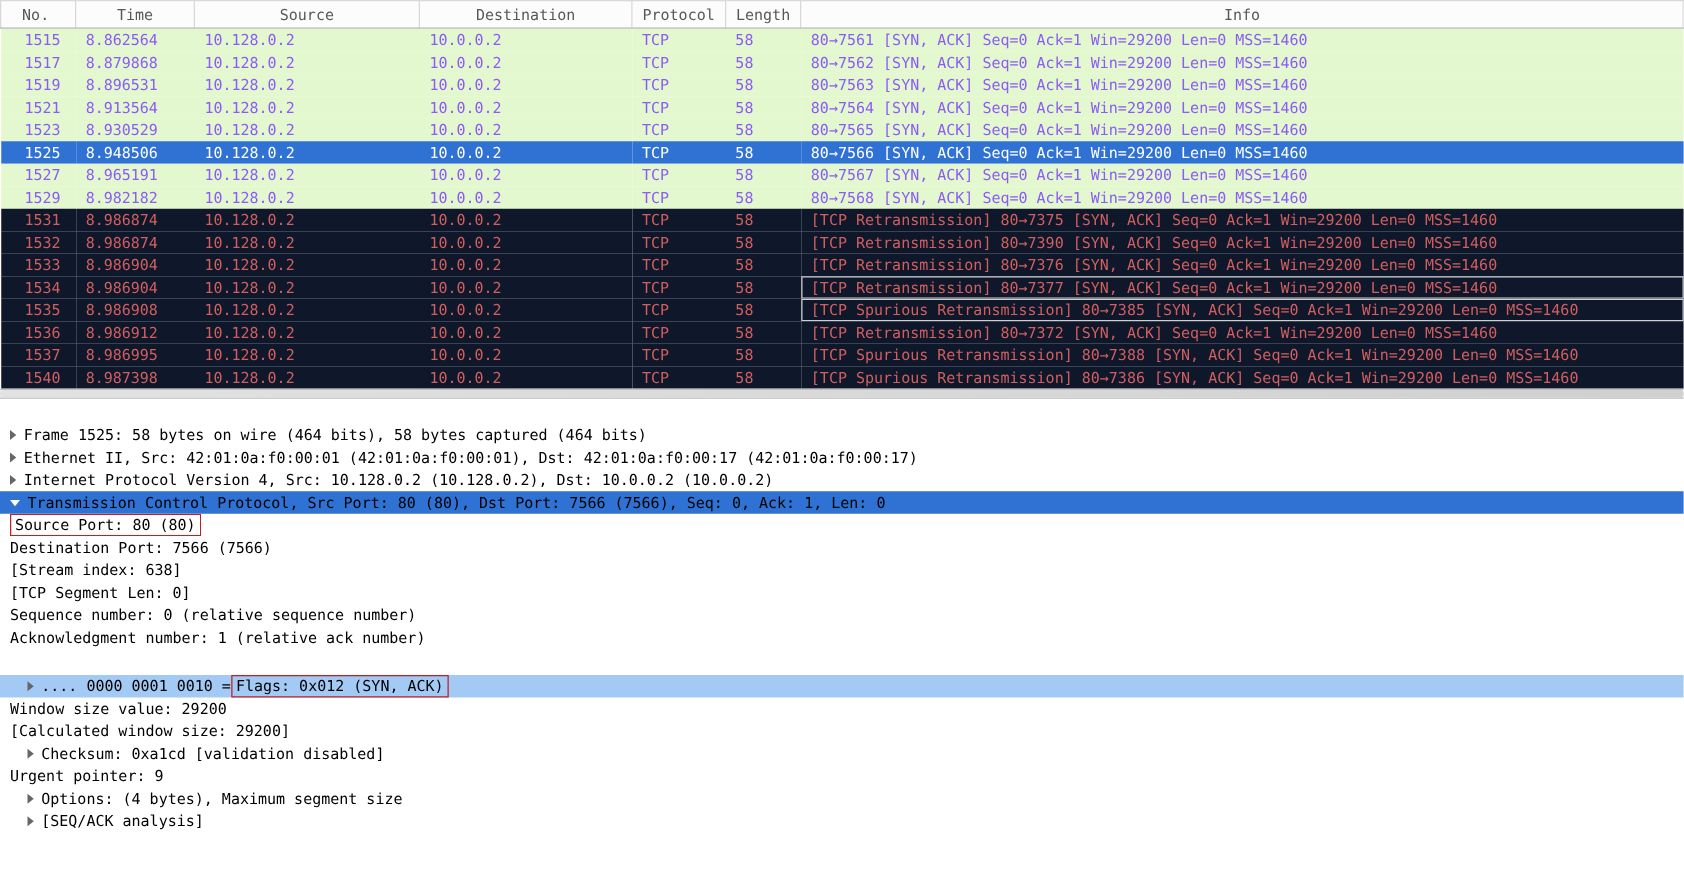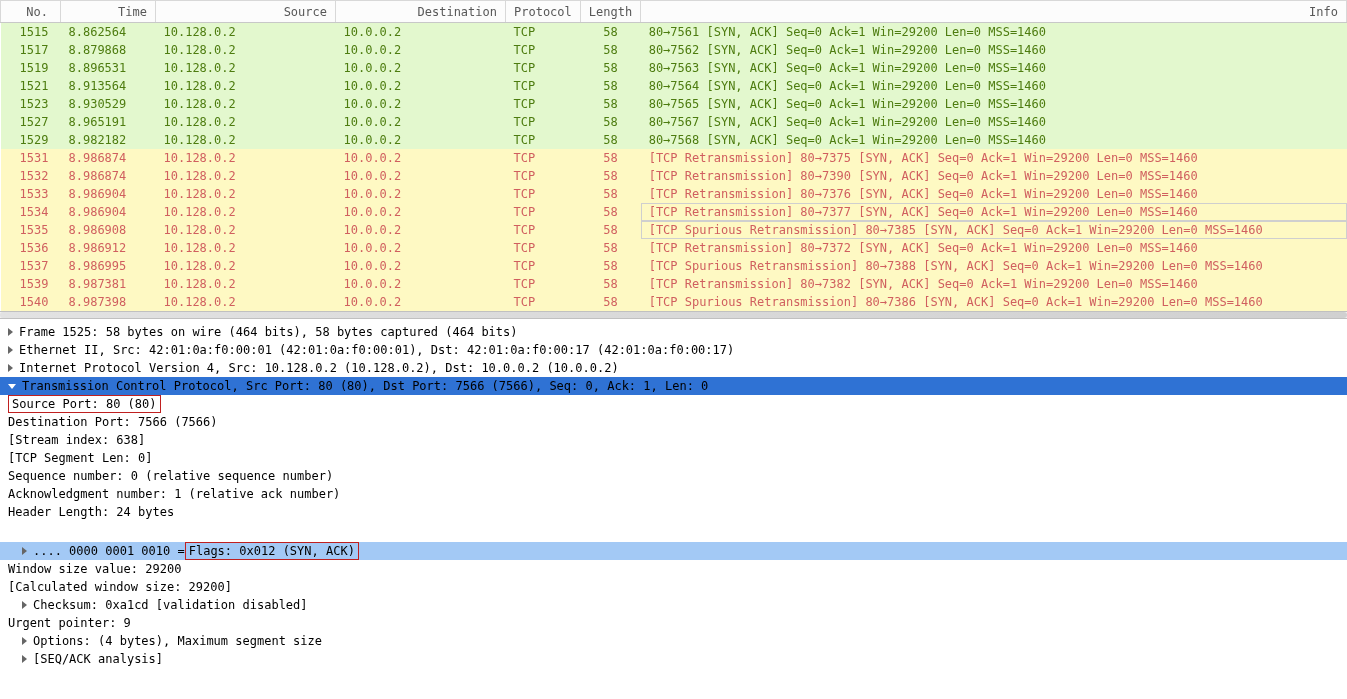--- a/index.html
+++ b/index.html
@@ -8,62 +8,62 @@
     font-size: 12px;
     background: #ffffff;
     color: #000;
     width: 1347px;
   }
   .packet-list {
     width: 100%;
     border-collapse: collapse;
   }
   .packet-list th {
-    text-align: right;
+    text-align: center;
     background: #fcfcfc;
     border: 1px solid #d8d8d8;
     border-bottom: 1px solid #c8c8c8;
     font-weight: normal;
     color: #585858;
     padding: 1px 8px;
     height: 22px;
   }
   .packet-list td {
     padding: 1px 8px;
     white-space: nowrap;
     height: 18px;
   }
   .col-no    { width: 60px; text-align: right; padding-right: 12px !important; }
   .col-time  { width: 95px; }
   .col-src   { width: 180px; }
   .col-dst   { width: 170px; }
   .col-proto { width: 70px; }
-  .col-len   { width: 40px; text-align: center; }
+  .col-len   { width: 40px; text-align: left; }
   .col-info  { }
 
-  .row-normal   { background: #e3f8ce; color: #4d7c0f; }
+  .row-normal   { background: #e3f8ce; color: #8b5cf6; }
   .row-selected { background: #2f72d4; color: #ffffff; }
-  .row-retrans  { background: #fef9c3; color: #d05f5f; }
+  .row-retrans  { background: #0f172a; color: #d05f5f; }
   .row-boxed td.col-info { box-shadow: inset 0 0 0 1px #cfcfcf; }
 
   .divider {
     height: 8px;
     background: #f0f0f0;
     border-top: 1px solid #c0c0c0;
     border-bottom: 1px solid #c0c0c0;
   }
   .scroll-thumb {
     width: 100%;
     height: 100%;
     background: linear-gradient(to right, #e2e2e2, #d0d0d0);
     border-radius: 3px;
   }
 
   .details {
-    padding: 4px 0 4px 0;
+    padding: 20px 0 4px 0;
     line-height: 18px;
   }
   .details .line {
     display: flex;
     align-items: center;
     padding-left: 8px;
   }
   .tri {
     display: inline-block;
     width: 0; height: 0;
@@ -146,20 +146,29 @@
       </tr>
       <tr class="row-normal">
         <td class="col-no">1523</td>
         <td class="col-time">8.930529</td>
         <td class="col-src">10.128.0.2</td>
         <td class="col-dst">10.0.0.2</td>
         <td class="col-proto">TCP</td>
         <td class="col-len">58</td>
         <td class="col-info">80→7565 [SYN, ACK] Seq=0 Ack=1 Win=29200 Len=0 MSS=1460</td>
       </tr>
+      <tr class="row-selected">
+        <td class="col-no">1525</td>
+        <td class="col-time">8.948506</td>
+        <td class="col-src">10.128.0.2</td>
+        <td class="col-dst">10.0.0.2</td>
+        <td class="col-proto">TCP</td>
+        <td class="col-len">58</td>
+        <td class="col-info">80→7566 [SYN, ACK] Seq=0 Ack=1 Win=29200 Len=0 MSS=1460</td>
+      </tr>
       <tr class="row-normal">
         <td class="col-no">1527</td>
         <td class="col-time">8.965191</td>
         <td class="col-src">10.128.0.2</td>
         <td class="col-dst">10.0.0.2</td>
         <td class="col-proto">TCP</td>
         <td class="col-len">58</td>
         <td class="col-info">80→7567 [SYN, ACK] Seq=0 Ack=1 Win=29200 Len=0 MSS=1460</td>
       </tr>
       <tr class="row-normal">
@@ -228,29 +237,20 @@
       <tr class="row-retrans">
         <td class="col-no">1537</td>
         <td class="col-time">8.986995</td>
         <td class="col-src">10.128.0.2</td>
         <td class="col-dst">10.0.0.2</td>
         <td class="col-proto">TCP</td>
         <td class="col-len">58</td>
         <td class="col-info">[TCP Spurious Retransmission] 80→7388 [SYN, ACK] Seq=0 Ack=1 Win=29200 Len=0 MSS=1460</td>
       </tr>
       <tr class="row-retrans">
-        <td class="col-no">1539</td>
-        <td class="col-time">8.987381</td>
-        <td class="col-src">10.128.0.2</td>
-        <td class="col-dst">10.0.0.2</td>
-        <td class="col-proto">TCP</td>
-        <td class="col-len">58</td>
-        <td class="col-info">[TCP Retransmission] 80→7382 [SYN, ACK] Seq=0 Ack=1 Win=29200 Len=0 MSS=1460</td>
-      </tr>
-      <tr class="row-retrans">
         <td class="col-no">1540</td>
         <td class="col-time">8.987398</td>
         <td class="col-src">10.128.0.2</td>
         <td class="col-dst">10.0.0.2</td>
         <td class="col-proto">TCP</td>
         <td class="col-len">58</td>
         <td class="col-info">[TCP Spurious Retransmission] 80→7386 [SYN, ACK] Seq=0 Ack=1 Win=29200 Len=0 MSS=1460</td>
       </tr>
     </tbody>
 </table>
@@ -288,23 +288,20 @@
   </div>
   <div class="line indent1">
     <span>[TCP Segment Len: 0]</span>
   </div>
   <div class="line indent1">
     <span>Sequence number: 0    (relative sequence number)</span>
   </div>
   <div class="line indent1">
     <span>Acknowledgment number: 1    (relative ack number)</span>
   </div>
-  <div class="line indent1">
-    <span>Header Length: 24 bytes</span>
-  </div>
 
   <div class="line line-flags-sel" style="padding-left:22px;margin-top:21px;">
     <span class="tri"></span>
     <span>.... 0000 0001 0010 = </span>
     <span class="redbox">Flags: 0x012 (SYN, ACK)</span>
   </div>
 
   <div class="line indent1">
     <span>Window size value: 29200</span>
   </div>

